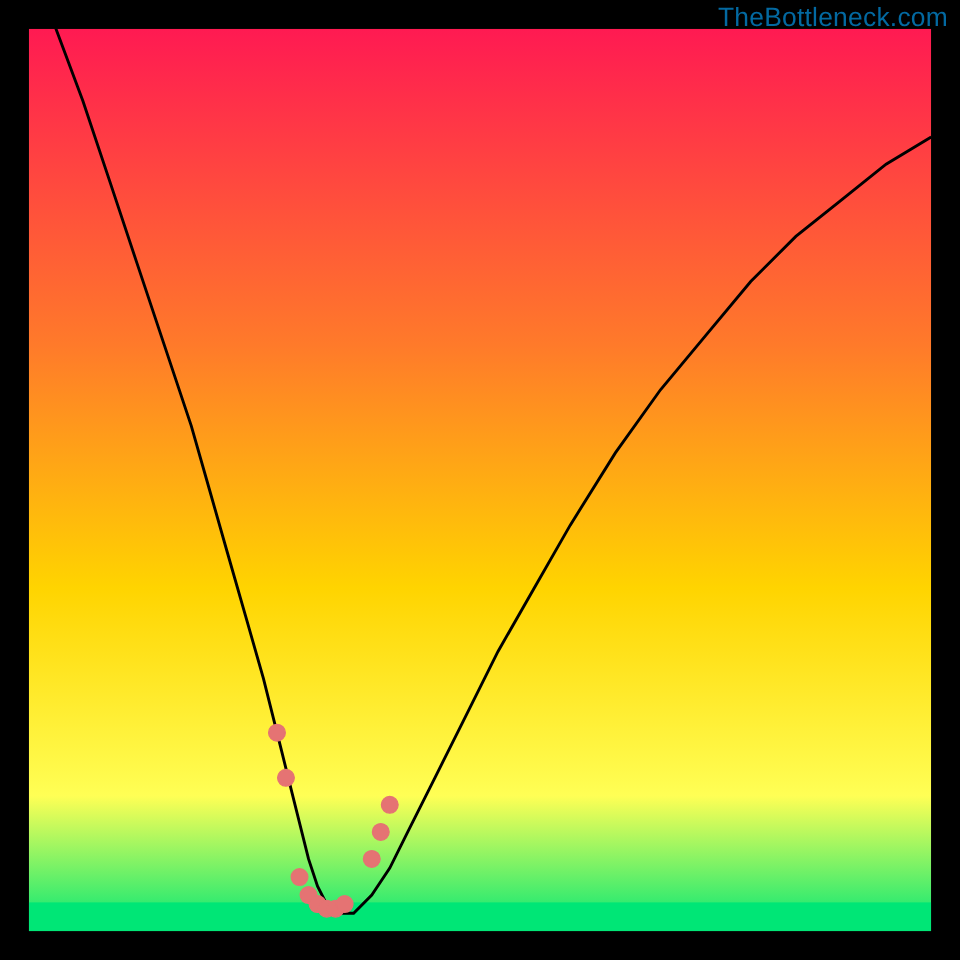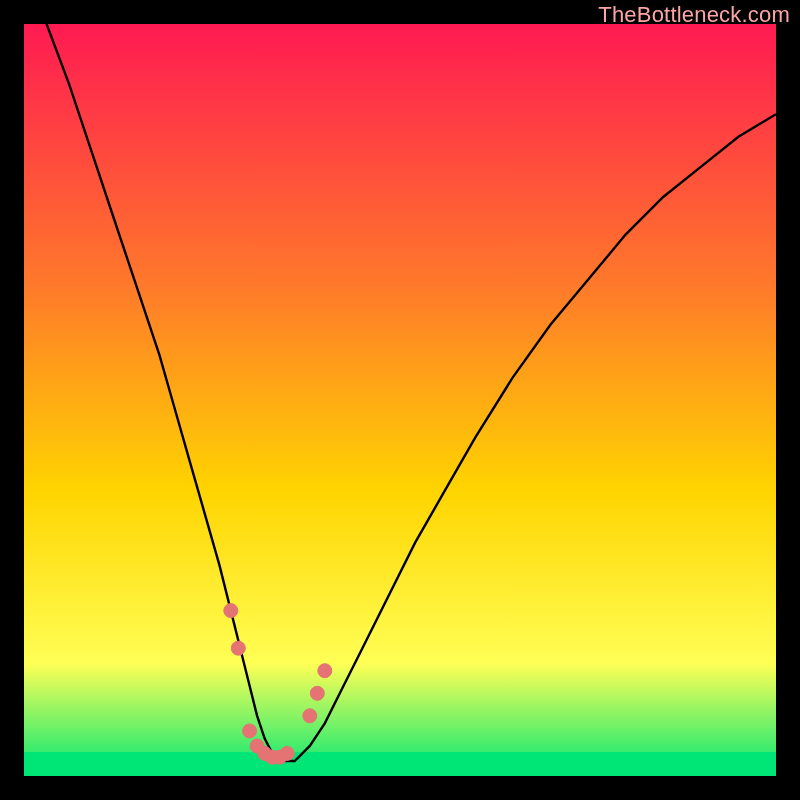--- a/index.html
+++ b/index.html
@@ -23,21 +23,21 @@
     position: absolute;
     left: 0;
     top: 0;
     width: 752px;
     height: 752px;
   }
   .watermark {
     position: absolute;
     top: 2px;
     right: 10px;
-    color: #fca5a5;
+    color: #0369a1;
     font-size: 22px;
     font-weight: 500;
     letter-spacing: 0.2px;
     user-select: none;
   }
   svg { display: block; }
 </style>
 </head>
 <body>
 

